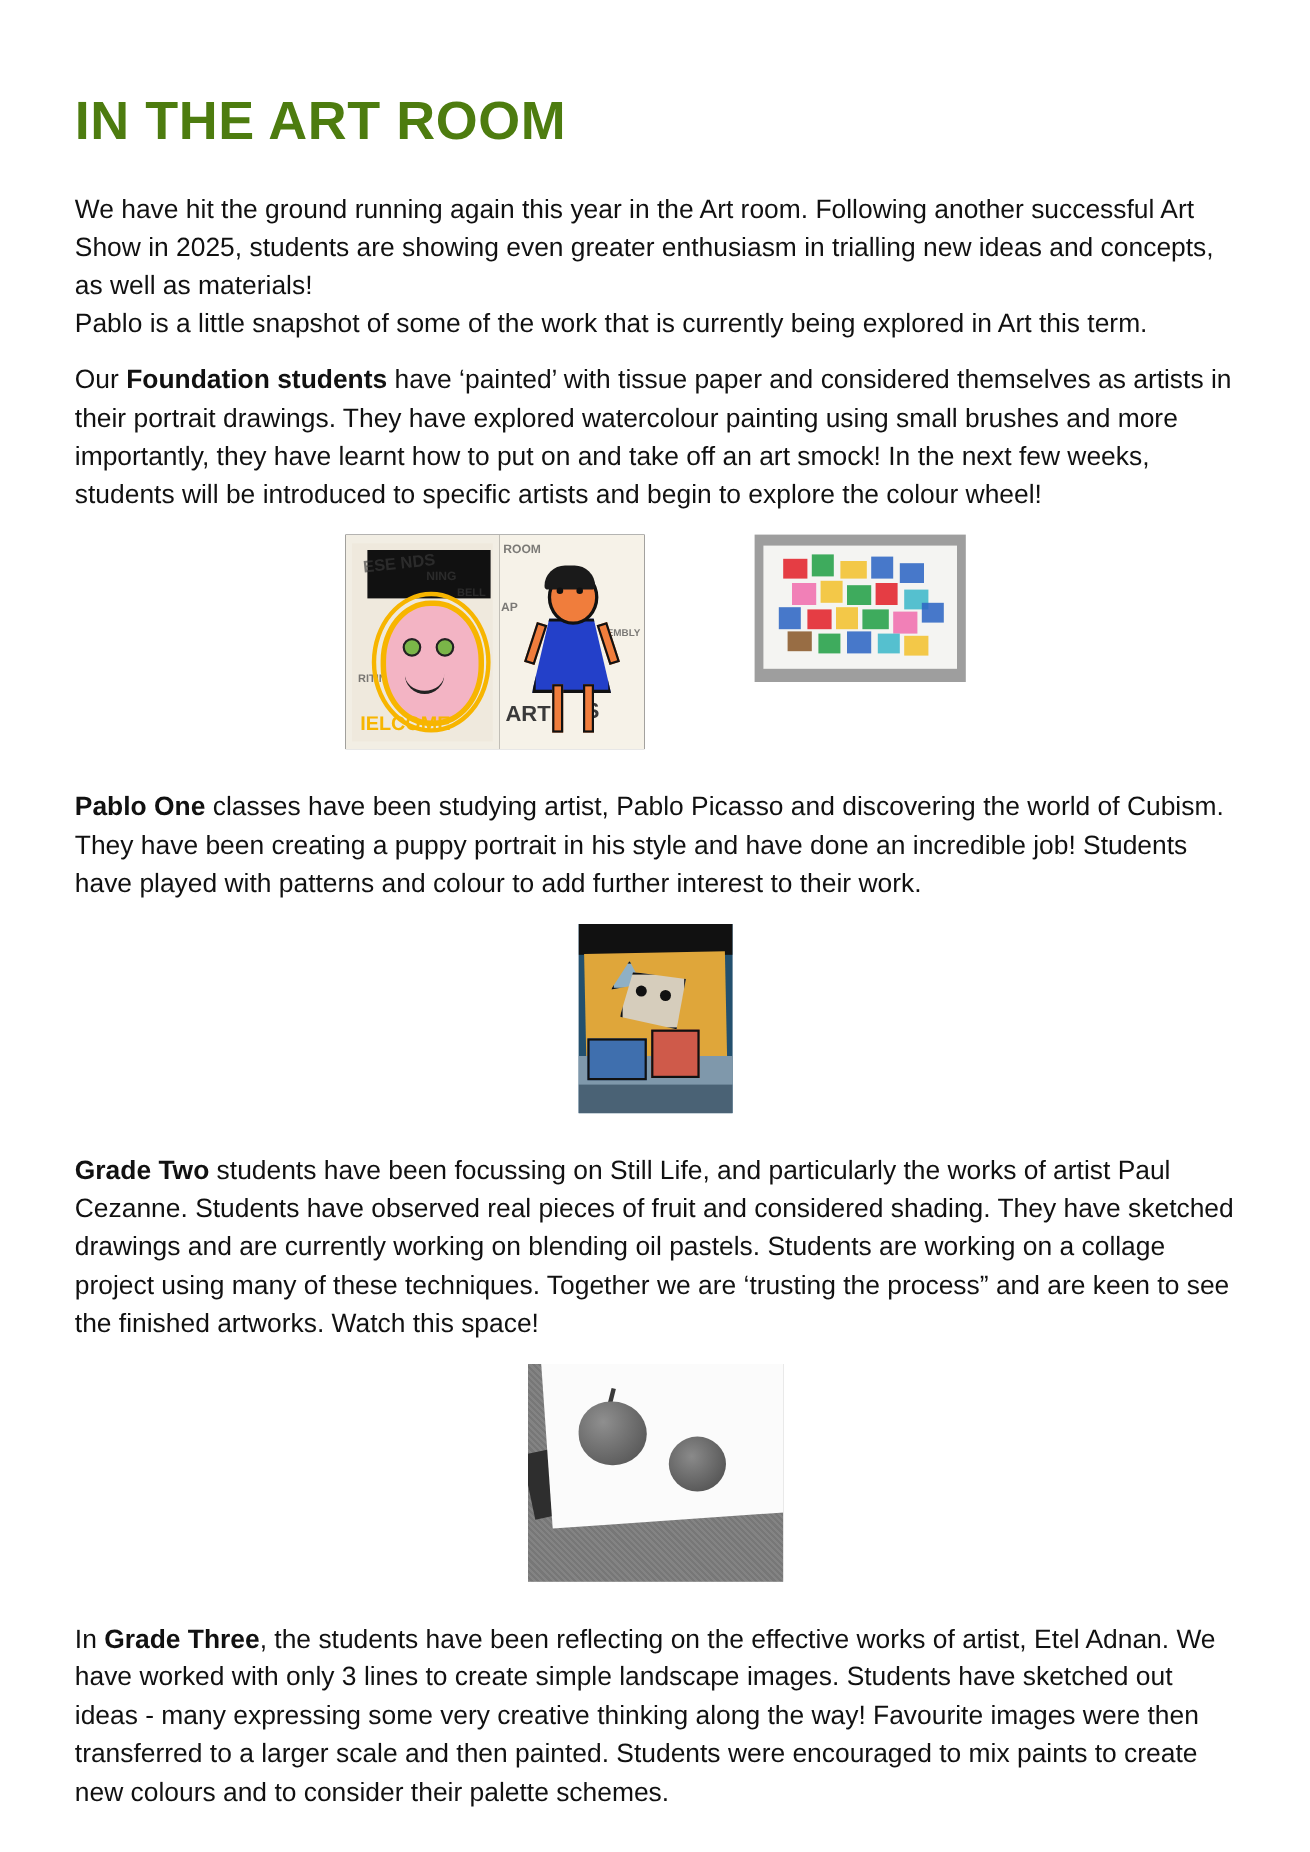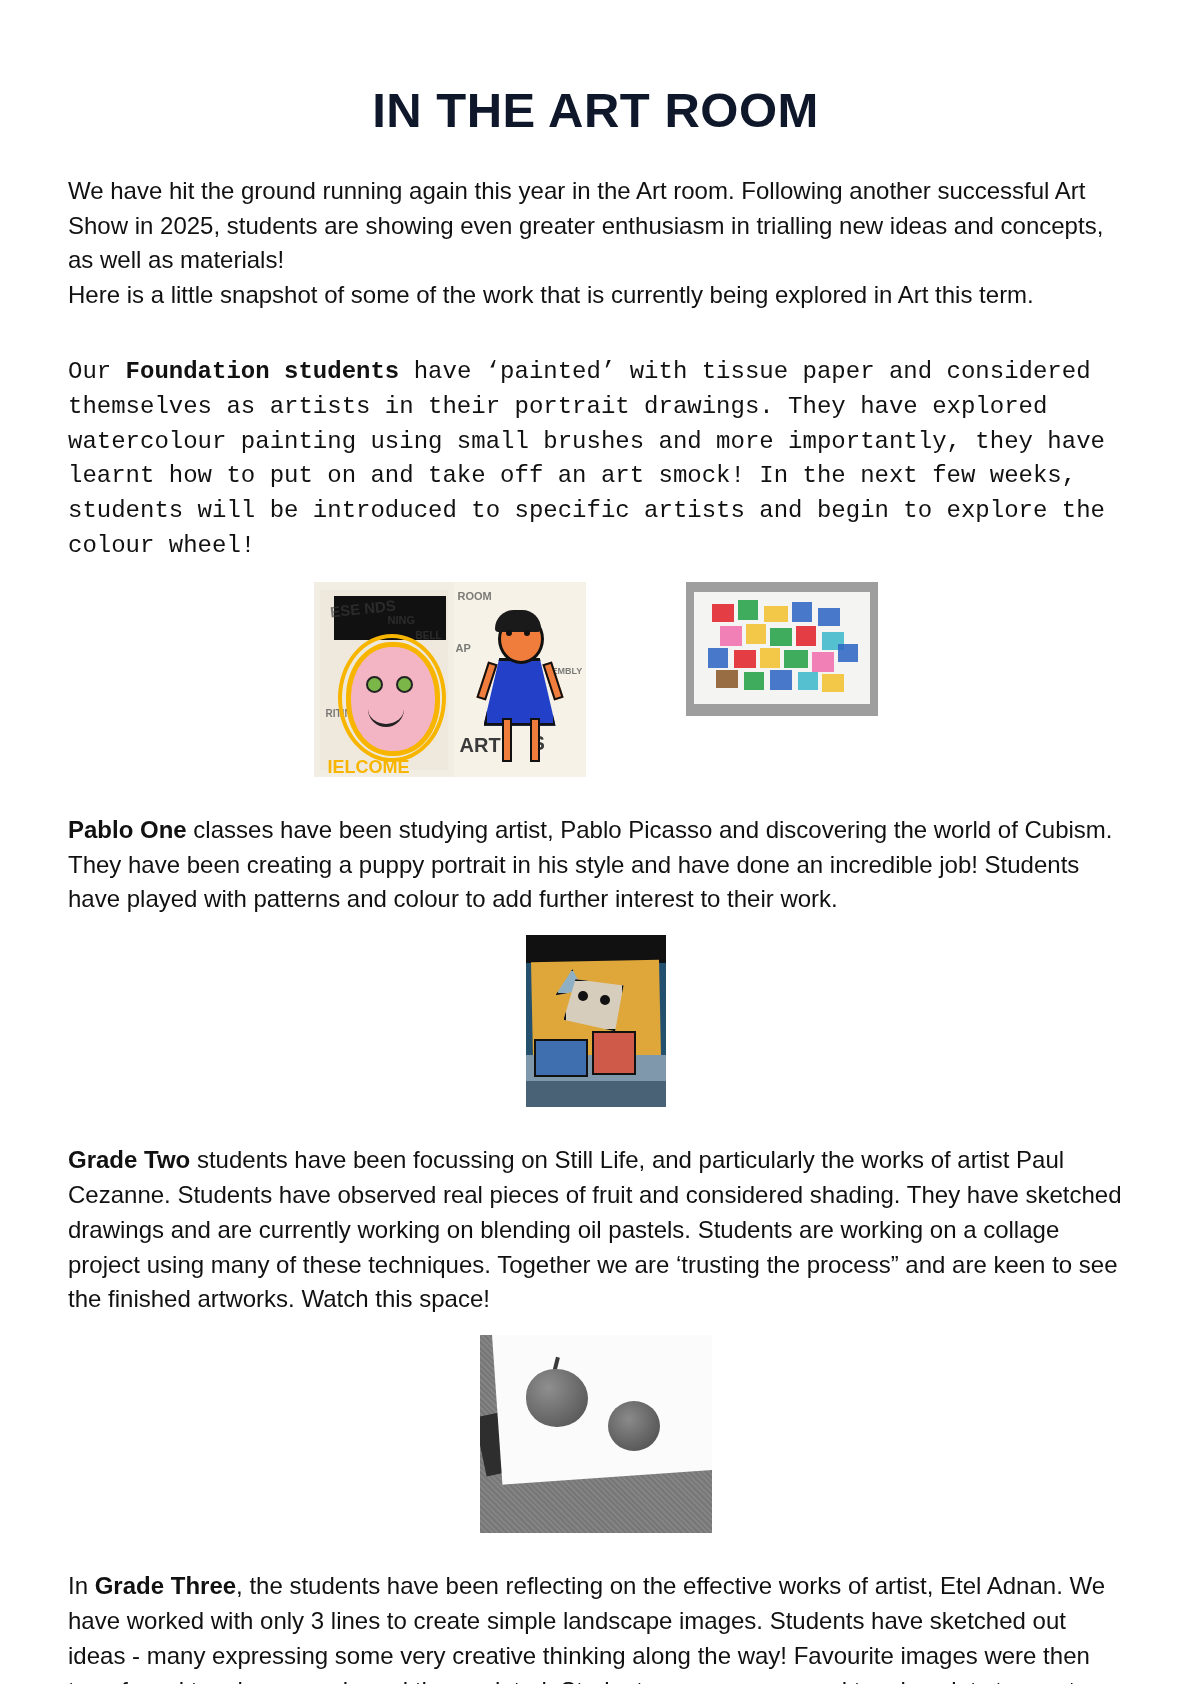--- a/index.html
+++ b/index.html
@@ -16,22 +16,22 @@
     overflow: hidden;
   }
   .page {
     width: 1191px;
     height: 1684px;
     box-sizing: border-box;
     padding: 70px 68px 0 68px;
     position: relative;
   }
   .doc-title {
-    text-align: center;
-    color: #0f172a;
+    text-align: left;
+    color: #4d7c0f;
     font-size: 49px;
     font-weight: bold;
     letter-spacing: 0.5px;
     margin: 14px 0 0 0;
     line-height: 1.1;
   }
   .doc-subtitle {
     text-align: center;
     font-size: 26px;
     font-weight: bold;
@@ -39,21 +39,21 @@
     margin: 40px 0 0 0;
     line-height: 1.2;
   }
   .para {
     font-size: 24px;
     line-height: 1.45;
     margin: 0;
     color: #111111;
   }
   .para.intro { margin-top: 36px; }
-  .para.spaced { margin-top: 42px; font-family: Liberation Mono, monospace; }
+  .para.spaced { margin-top: 16px; }
   .para b { font-weight: bold; }
 
   .img-row {
     display: flex;
     justify-content: center;
     align-items: flex-start;
     gap: 100px;
     margin-top: 18px;
   }
   .img-row.single { gap: 0; }
@@ -199,41 +199,41 @@
 </style>
 </head>
 <body>
 
 <div class="page">
 
   <h1 class="doc-title">IN THE ART ROOM</h1>
 
 
   <p class="para intro">We have hit the ground running again this year in the Art room. Following another successful Art Show in 2025, students are showing even greater enthusiasm in trialling new ideas and concepts, as well as materials!</p>
-  <p class="para">Here is a little snapshot of some of the work that is currently being explored in Art this term.</p>
+  <p class="para">Pablo is a little snapshot of some of the work that is currently being explored in Art this term.</p>
 
   <p class="para spaced"><span>Our </span><b>Foundation students</b><span> have ‘painted’ with tissue paper and considered themselves as artists in their portrait drawings. They have explored watercolour painting using small brushes and more importantly, they have learnt how to put on and take off an art smock! In the next few weeks, students will be introduced to specific artists and begin to explore the colour wheel!</span></p>
 
   <div class="img-row">
 
     <div class="photo photo-foundation-portraits">
       <div class="pf-left">
         <div class="pf-left-inner">
           <div class="pf-blackbar"></div>
           <div class="pf-text" style="left:10px; top:10px; transform:rotate(-6deg); font-size:15px;">ESE NDS</div>
           <div class="pf-text" style="left:68px; top:24px; font-size:11px;">NING</div>
           <div class="pf-text" style="left:96px; top:40px; font-size:10px;text-align:center;">BELL</div>
           <div class="pf-text" style="left:84px; top:72px; font-size:11px;">SP</div>
           <div class="pf-text" style="left:6px; top:118px; font-size:10px;">RITIN</div>
           <div class="pf-halo"></div>
           <div class="pf-head"></div>
           <div class="pf-eye" style="left:46px; top:86px;"></div>
           <div class="pf-eye" style="left:76px; top:86px;"></div>
           <div class="pf-mouth"></div>
-          <div class="pf-text" style="left:8px; top:167px; font-size:18px; color:#f7b500; opacity:1;">IELCOME</div>
+          <div class="pf-text" style="left:8px; top:154px; font-size:18px; color:#f7b500; opacity:1;">IELCOME</div>
         </div>
       </div>
       <div class="pf-rightphoto">
         <div class="pf-text" style="left:4px; top:8px; font-size:11px;">ROOM</div>
         <div class="pf-text" style="left:2px; top:60px; font-size:11px;">AP</div>
         <div class="pf-text" style="left:92px; top:84px; font-size:9px;">SEMBLY</div>
         <div class="pf-text" style="left:6px; top:152px; font-size:20px; opacity:1;">ART</div>
         <div class="pf-text" style="left:78px; top:150px; font-size:20px; opacity:1;">S</div>
         <div class="pf-girl-arm" style="left:28px; transform:rotate(18deg);"></div>
         <div class="pf-girl-arm" style="left:94px; transform:rotate(-18deg);"></div>

